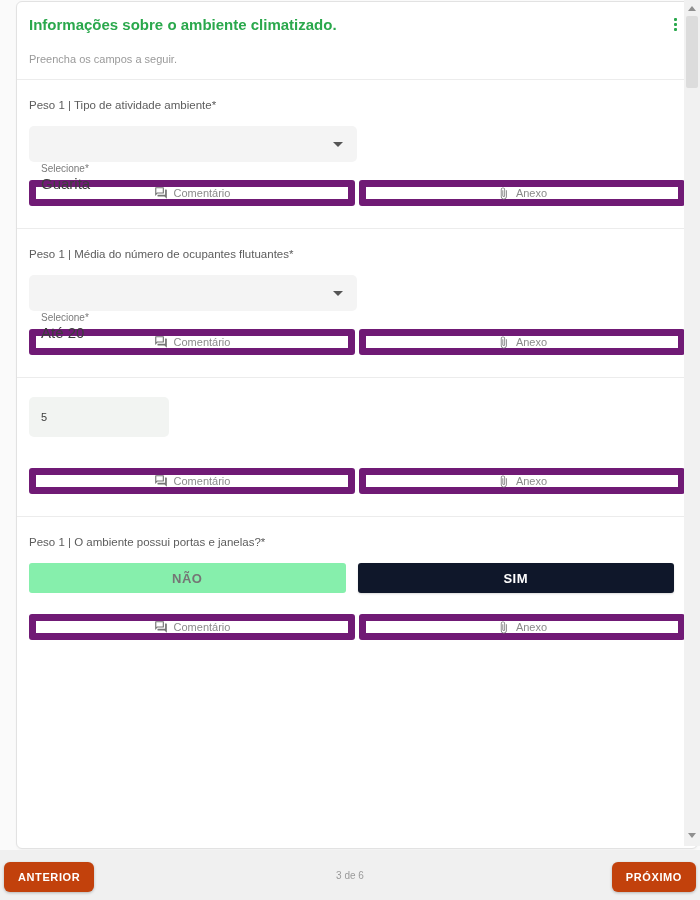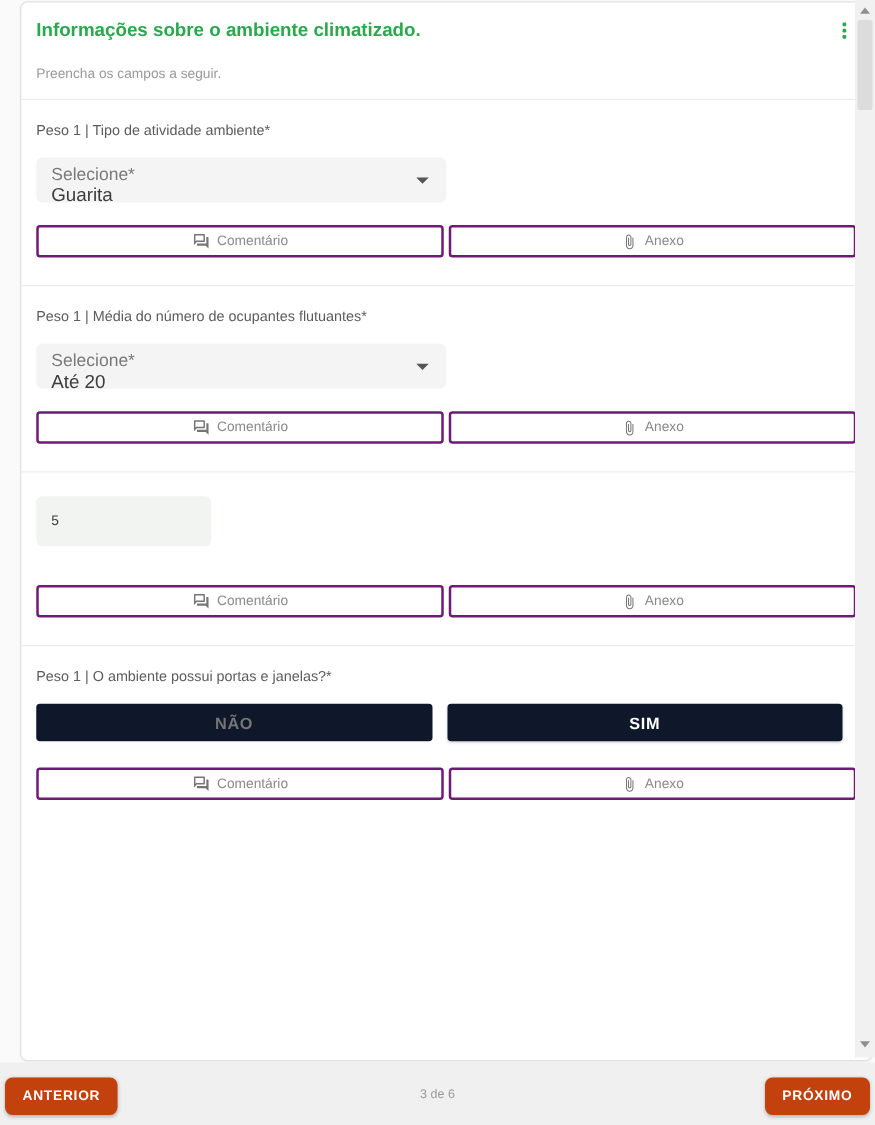--- a/index.html
+++ b/index.html
@@ -19,42 +19,42 @@
   .subtitle { margin-top:18px; color:#9a9a9a; font-size:11px; }
 
   .divider { height:1px; background:#ececec; width:100%; }
 
   
   .section { padding:19px 12px 22px 12px; }
   .q-label { color:#5c5c5c; font-size:11.5px; margin-bottom:15px; }
 
   .select-box { width:328px; height:36px; background:#f4f4f4; border-radius:5px;
     padding:5px 12px 0 12px; position:relative; cursor:pointer; margin-bottom:18px; }
-  .select-box .f-label { font-size:14px; color:#7a7a7a; display:block; }
+  .select-box .f-label { font-size:10px; color:#7a7a7a; display:block;margin-top:32px; }
   .select-box .f-value { font-size:15px; color:#3c3c3c; display:block; margin-top:1px; }
   .caret { position:absolute; right:14px; top:16px; width:0; height:0;
     border-left:5px solid transparent; border-right:5px solid transparent;
     border-top:5px solid #555; }
 
   .text-input { width:140px; height:40px; background:#f2f4f2; border:none; outline:none;
     border-radius:5px; padding:0 12px; font-size:11px; color:#3c3c3c;
     font-family:"Liberation Sans", sans-serif; display:block; margin-bottom:31px; }
 
   .action-row { display:flex; gap:4px; }
-  .action-btn { flex:1; height:26px; background:#fff; border:2px solid #701a75;
+  .action-btn { flex:1; height:26px; background:#fff; border:7px solid #701a75;
     border-radius:3px; display:flex; align-items:center; justify-content:center;
     gap:6px; cursor:pointer; }
   .action-btn span { font-size:11px; color:#8a8a8a; }
   .action-btn svg { display:block; }
 
   .yesno-row { display:flex; gap:12px; padding-right:11px; margin-bottom:21px; }
   .yn-btn { flex:1; height:30px; border:none; border-radius:3px; font-size:13px;
     font-weight:bold; letter-spacing:.5px; cursor:pointer;
     font-family:"Liberation Sans", sans-serif; }
-  .yn-no  { background:#0f172a; color:#757575; }
+  .yn-no  { background:#86efac; color:#757575; }
   .yn-yes { background:#0f172a; color:#fff; box-shadow:0 1px 2px rgba(0,0,0,.15); }
 
   
   .scrollbar { position:absolute; right:0; top:0; width:16px; height:846px;
     background:#f1f1f1; }
   .sb-up, .sb-down { position:absolute; left:4px; width:0; height:0; }
   .sb-up   { top:6px;    border-left:4px solid transparent; border-right:4px solid transparent; border-bottom:5px solid #8f8f8f; }
   .sb-down { bottom:8px; border-left:4px solid transparent; border-right:4px solid transparent; border-top:5px solid #8f8f8f; }
   .sb-thumb { position:absolute; left:2px; top:16px; width:12px; height:72px;
     background:#dcdcdc; border-radius:2px; }

